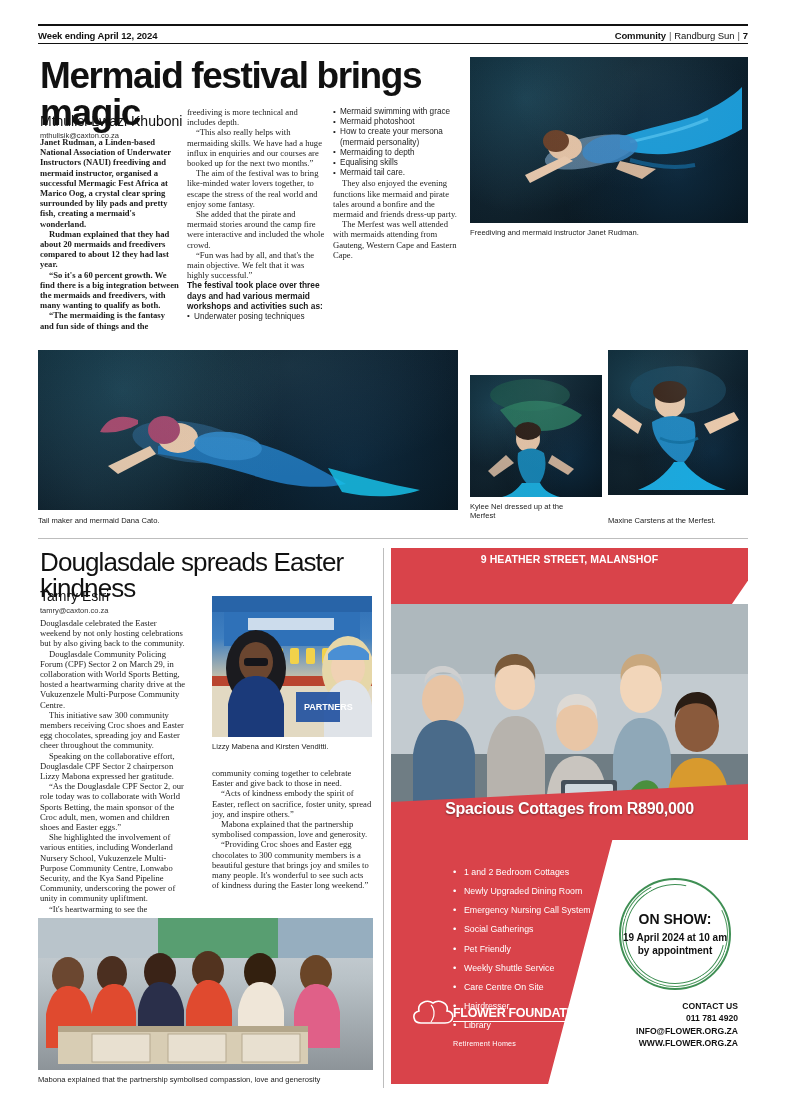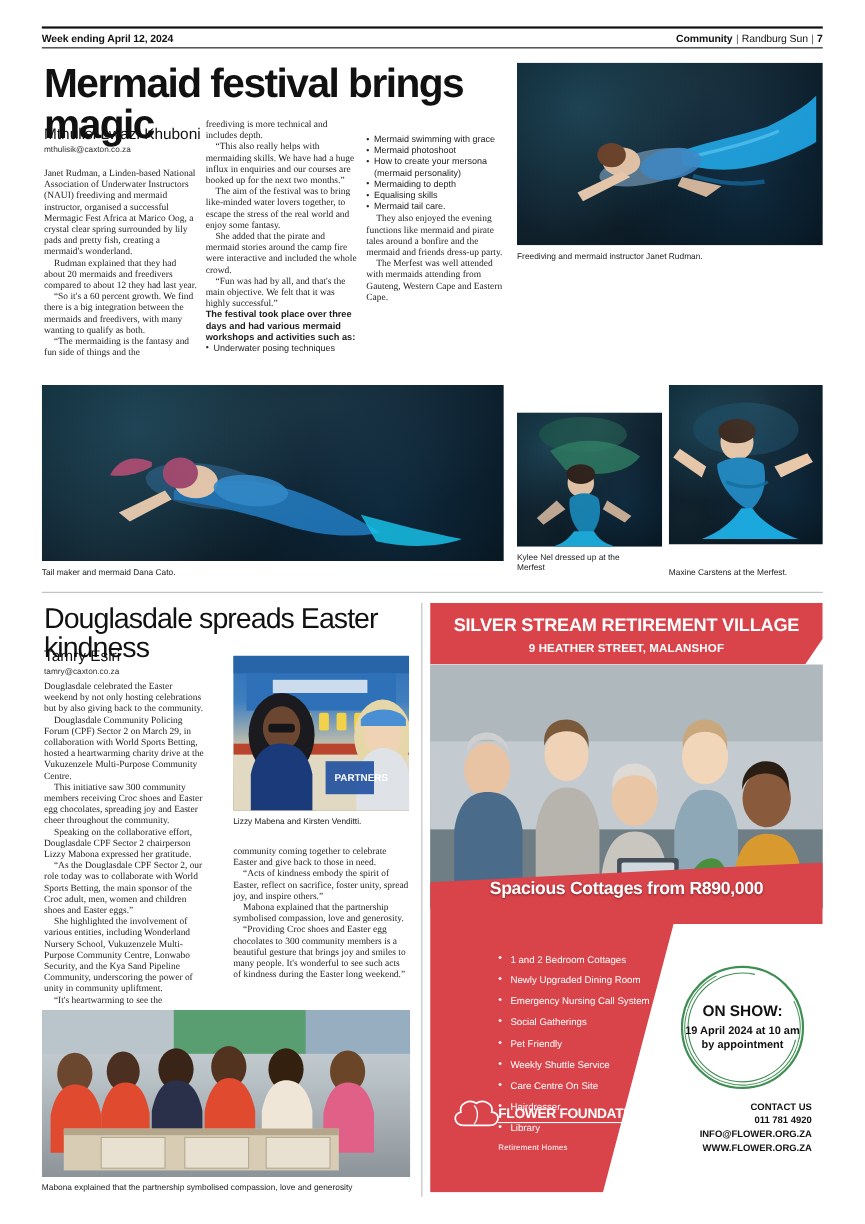--- a/index.html
+++ b/index.html
@@ -181,40 +181,40 @@
     </span>
   </div>
 
   <h1 class="headline" id="hl1">Mermaid festival brings magic</h1>
 
   <div class="byline" style="left:40px; top:113px;">
     <div class="name">Mthulisi Lwazi Khuboni</div>
     <div class="mail">mthulisik@caxton.co.za</div>
   </div>
 
-  <div class="col" style="left:40px; top:152px; width:139px;">
+  <div class="col" style="left:40px; top:137px; width:139px;font-weight:bold;">
     <p class="noind">Janet Rudman, a Linden-based National Association of Underwater Instructors (NAUI) freediving and mermaid instructor, organised a successful Mermagic Fest Africa at Marico Oog, a crystal clear spring surrounded by lily pads and pretty fish, creating a mermaid's wonderland.</p>
     <p>Rudman explained that they had about 20 mermaids and freedivers compared to about 12 they had last year.</p>
     <p>“So it's a 60 percent growth. We find there is a big integration between the mermaids and freedivers, with many wanting to qualify as both.</p>
     <p>“The mermaiding is the fantasy and fun side of things and the</p>
   </div>
 
   <div class="col" style="left:187px; top:107px; width:139px;">
     <p class="noind">freediving is more technical and includes depth.</p>
     <p>“This also really helps with mermaiding skills. We have had a huge influx in enquiries and our courses are booked up for the next two months.”</p>
     <p>The aim of the festival was to bring like-minded water lovers together, to escape the stress of the real world and enjoy some fantasy.</p>
     <p>She added that the pirate and mermaid stories around the camp fire were interactive and included the whole crowd.</p>
     <p>“Fun was had by all, and that's the main objective. We felt that it was highly successful.”</p>
     <p class="bold">The festival took place over three days and had various mermaid workshops and activities such as:</p>
     <ul>
       <li>Underwater posing techniques</li>
     </ul>
   </div>
 
-  <div class="col" style="left:333px; top:122px; width:125px;">
+  <div class="col" style="left:333px; top:107px; width:125px;">
     <ul>
       <li>Mermaid swimming with grace</li>
       <li>Mermaid photoshoot</li>
       <li>How to create your mersona (mermaid personality)</li>
       <li>Mermaiding to depth</li>
       <li>Equalising skills</li>
       <li>Mermaid tail care.</li>
     </ul>
     <p>They also enjoyed the evening functions like mermaid and pirate tales around a bonfire and the mermaid and friends dress-up party.</p>
     <p>The Merfest was well attended with mermaids attending from Gauteng, Western Cape and Eastern Cape.</p>
@@ -369,21 +369,20 @@
         <rect x="130" y="116" width="58" height="28" fill="#e8e0d0" stroke="#b5a98f"></rect>
         <rect x="204" y="116" width="58" height="28" fill="#e8e0d0" stroke="#b5a98f"></rect>
       </svg>
     </div>
   </div>
   <div class="caption" style="left:38px; top:1075px; width:345px;">Mabona explained that the partnership symbolised compassion, love and generosity</div>
 
   <div class="ad">
 
     <div class="ad-band">
-      <div class="t1">SILVER STREAM RETIREMENT VILLAGE</div>
       <div class="t2">9 HEATHER STREET, MALANSHOF</div>
     </div>
 
     <div class="ad-photo">
       <svg width="357" height="222" viewBox="0 0 357 222" style="position:absolute;inset:0;">
         <rect x="0" y="0" width="357" height="222" fill="#c3cbd0"></rect>
         <rect x="0" y="0" width="357" height="70" fill="#aeb8bd"></rect>
         <rect x="0" y="150" width="357" height="72" fill="#6f7d84"></rect>
 
         <ellipse cx="52" cy="96" rx="21" ry="25" fill="#e8c4a4"></ellipse>

